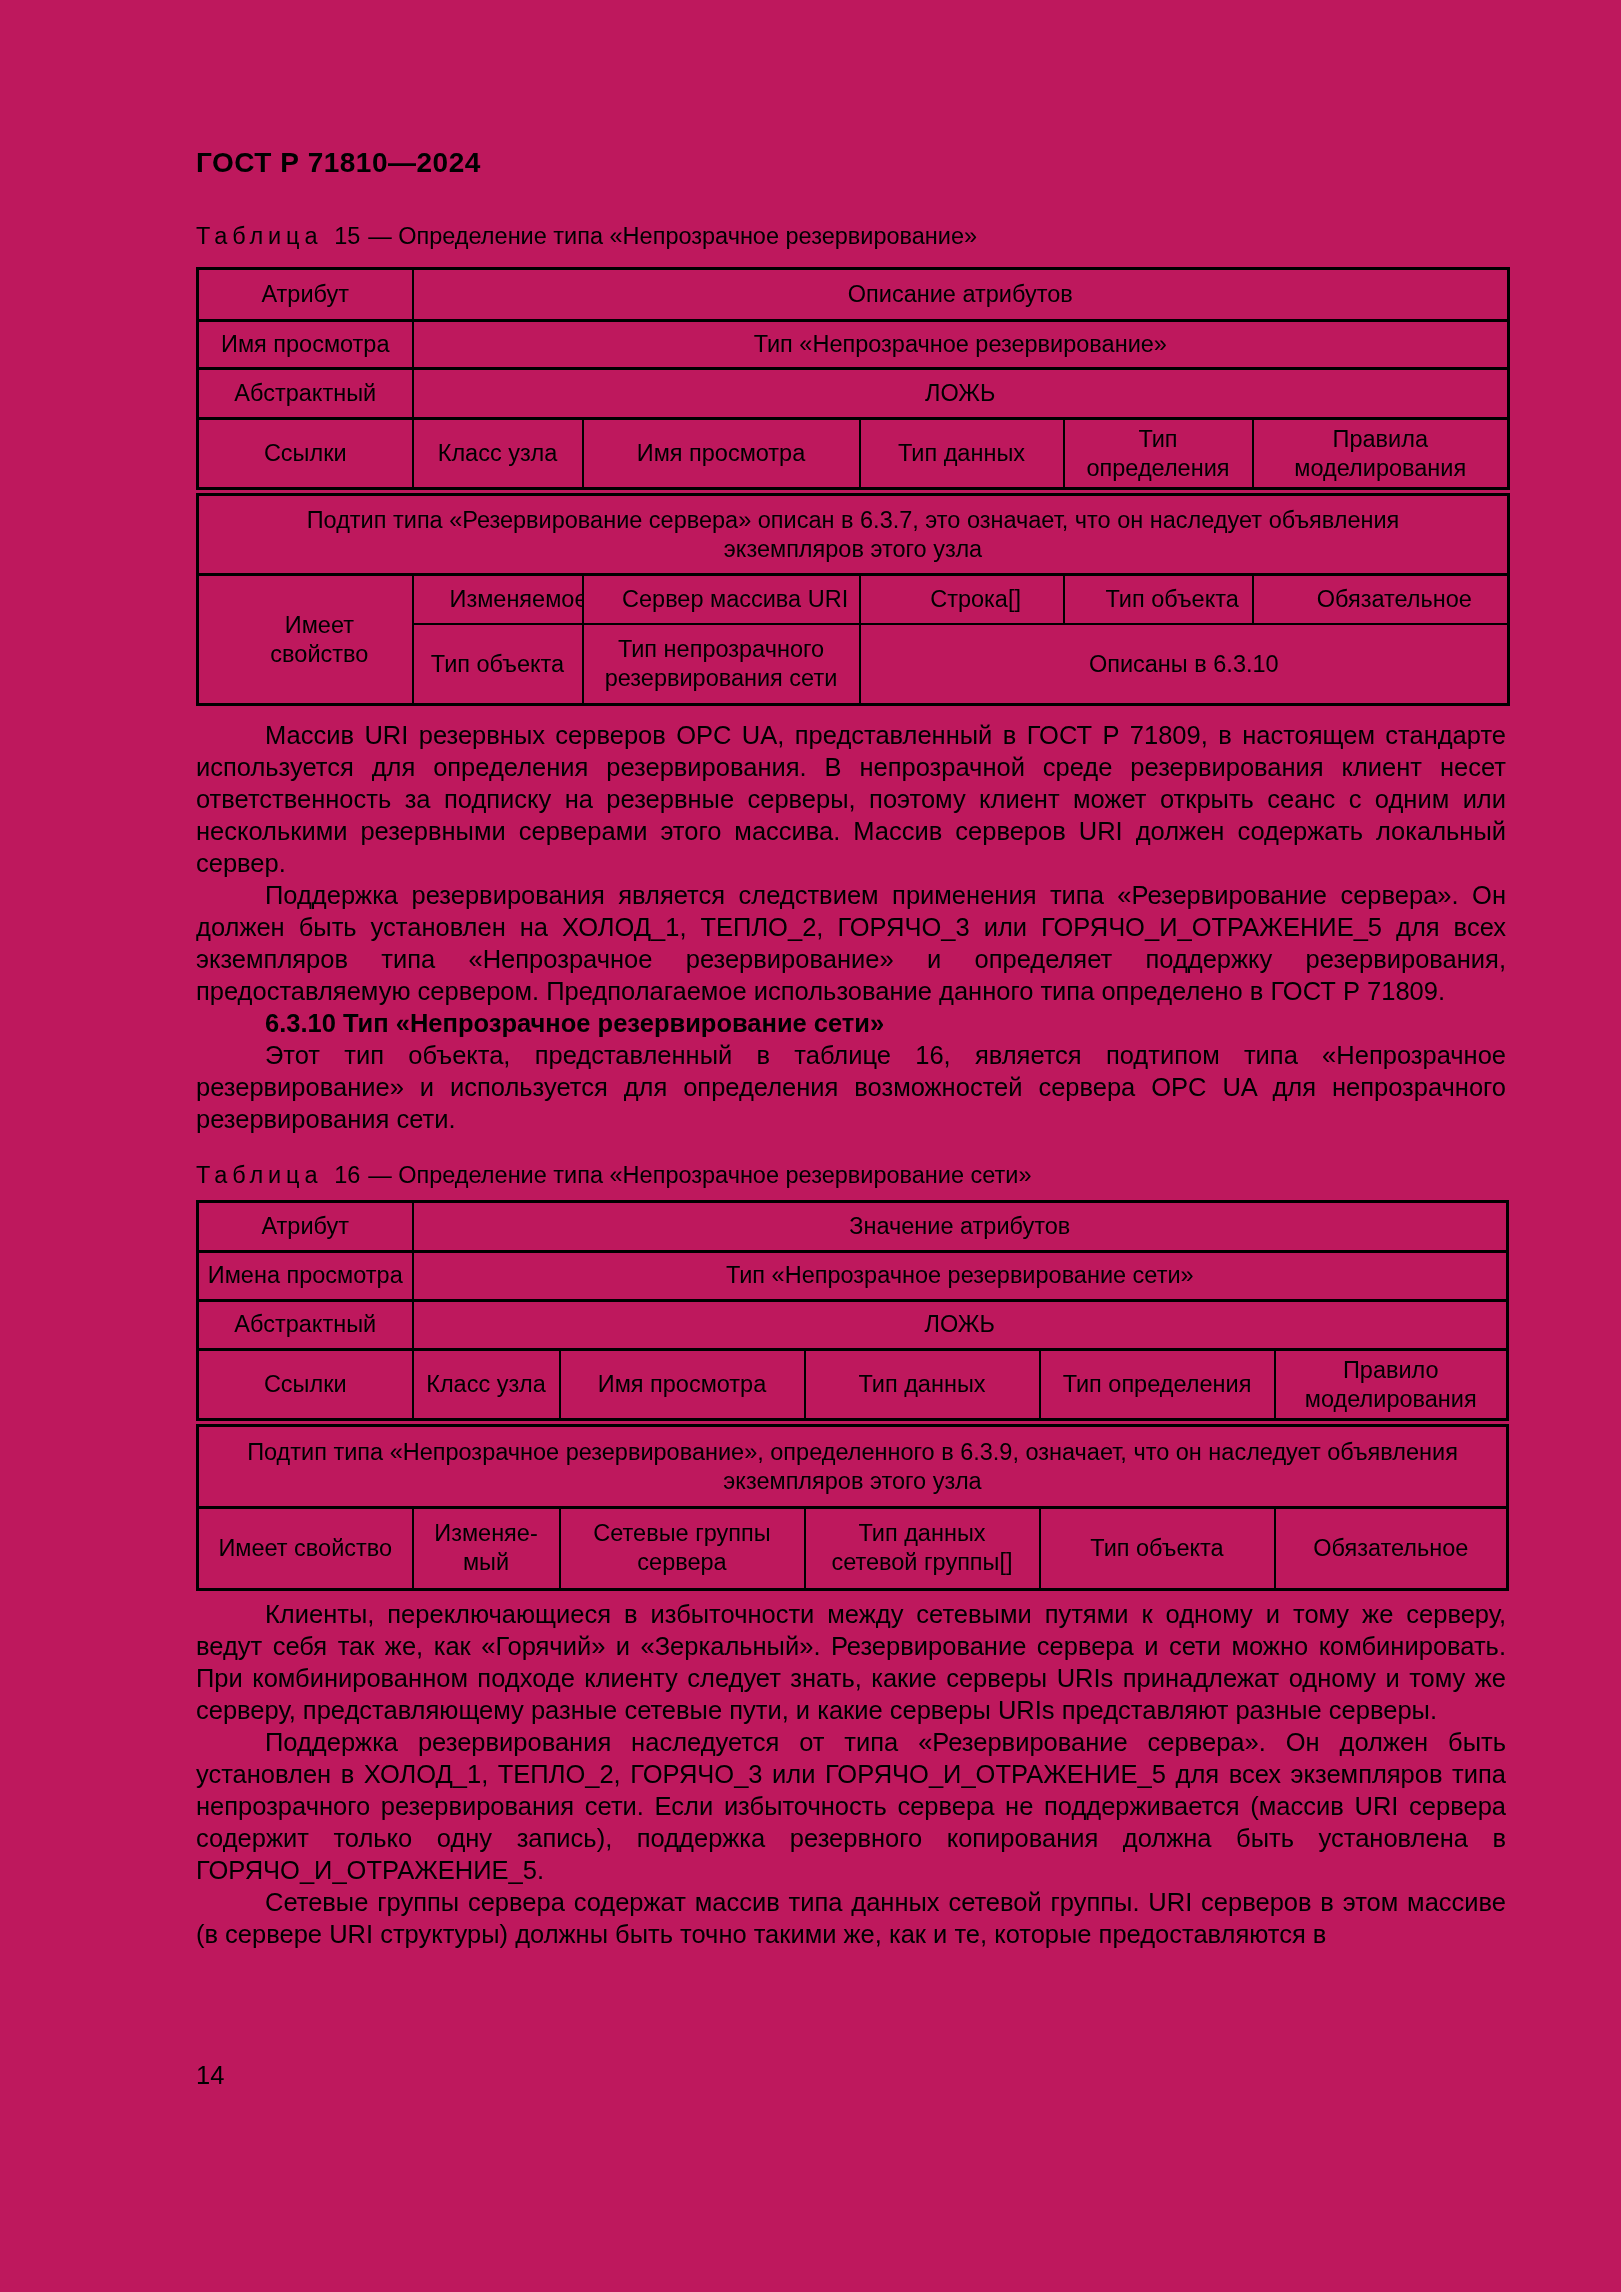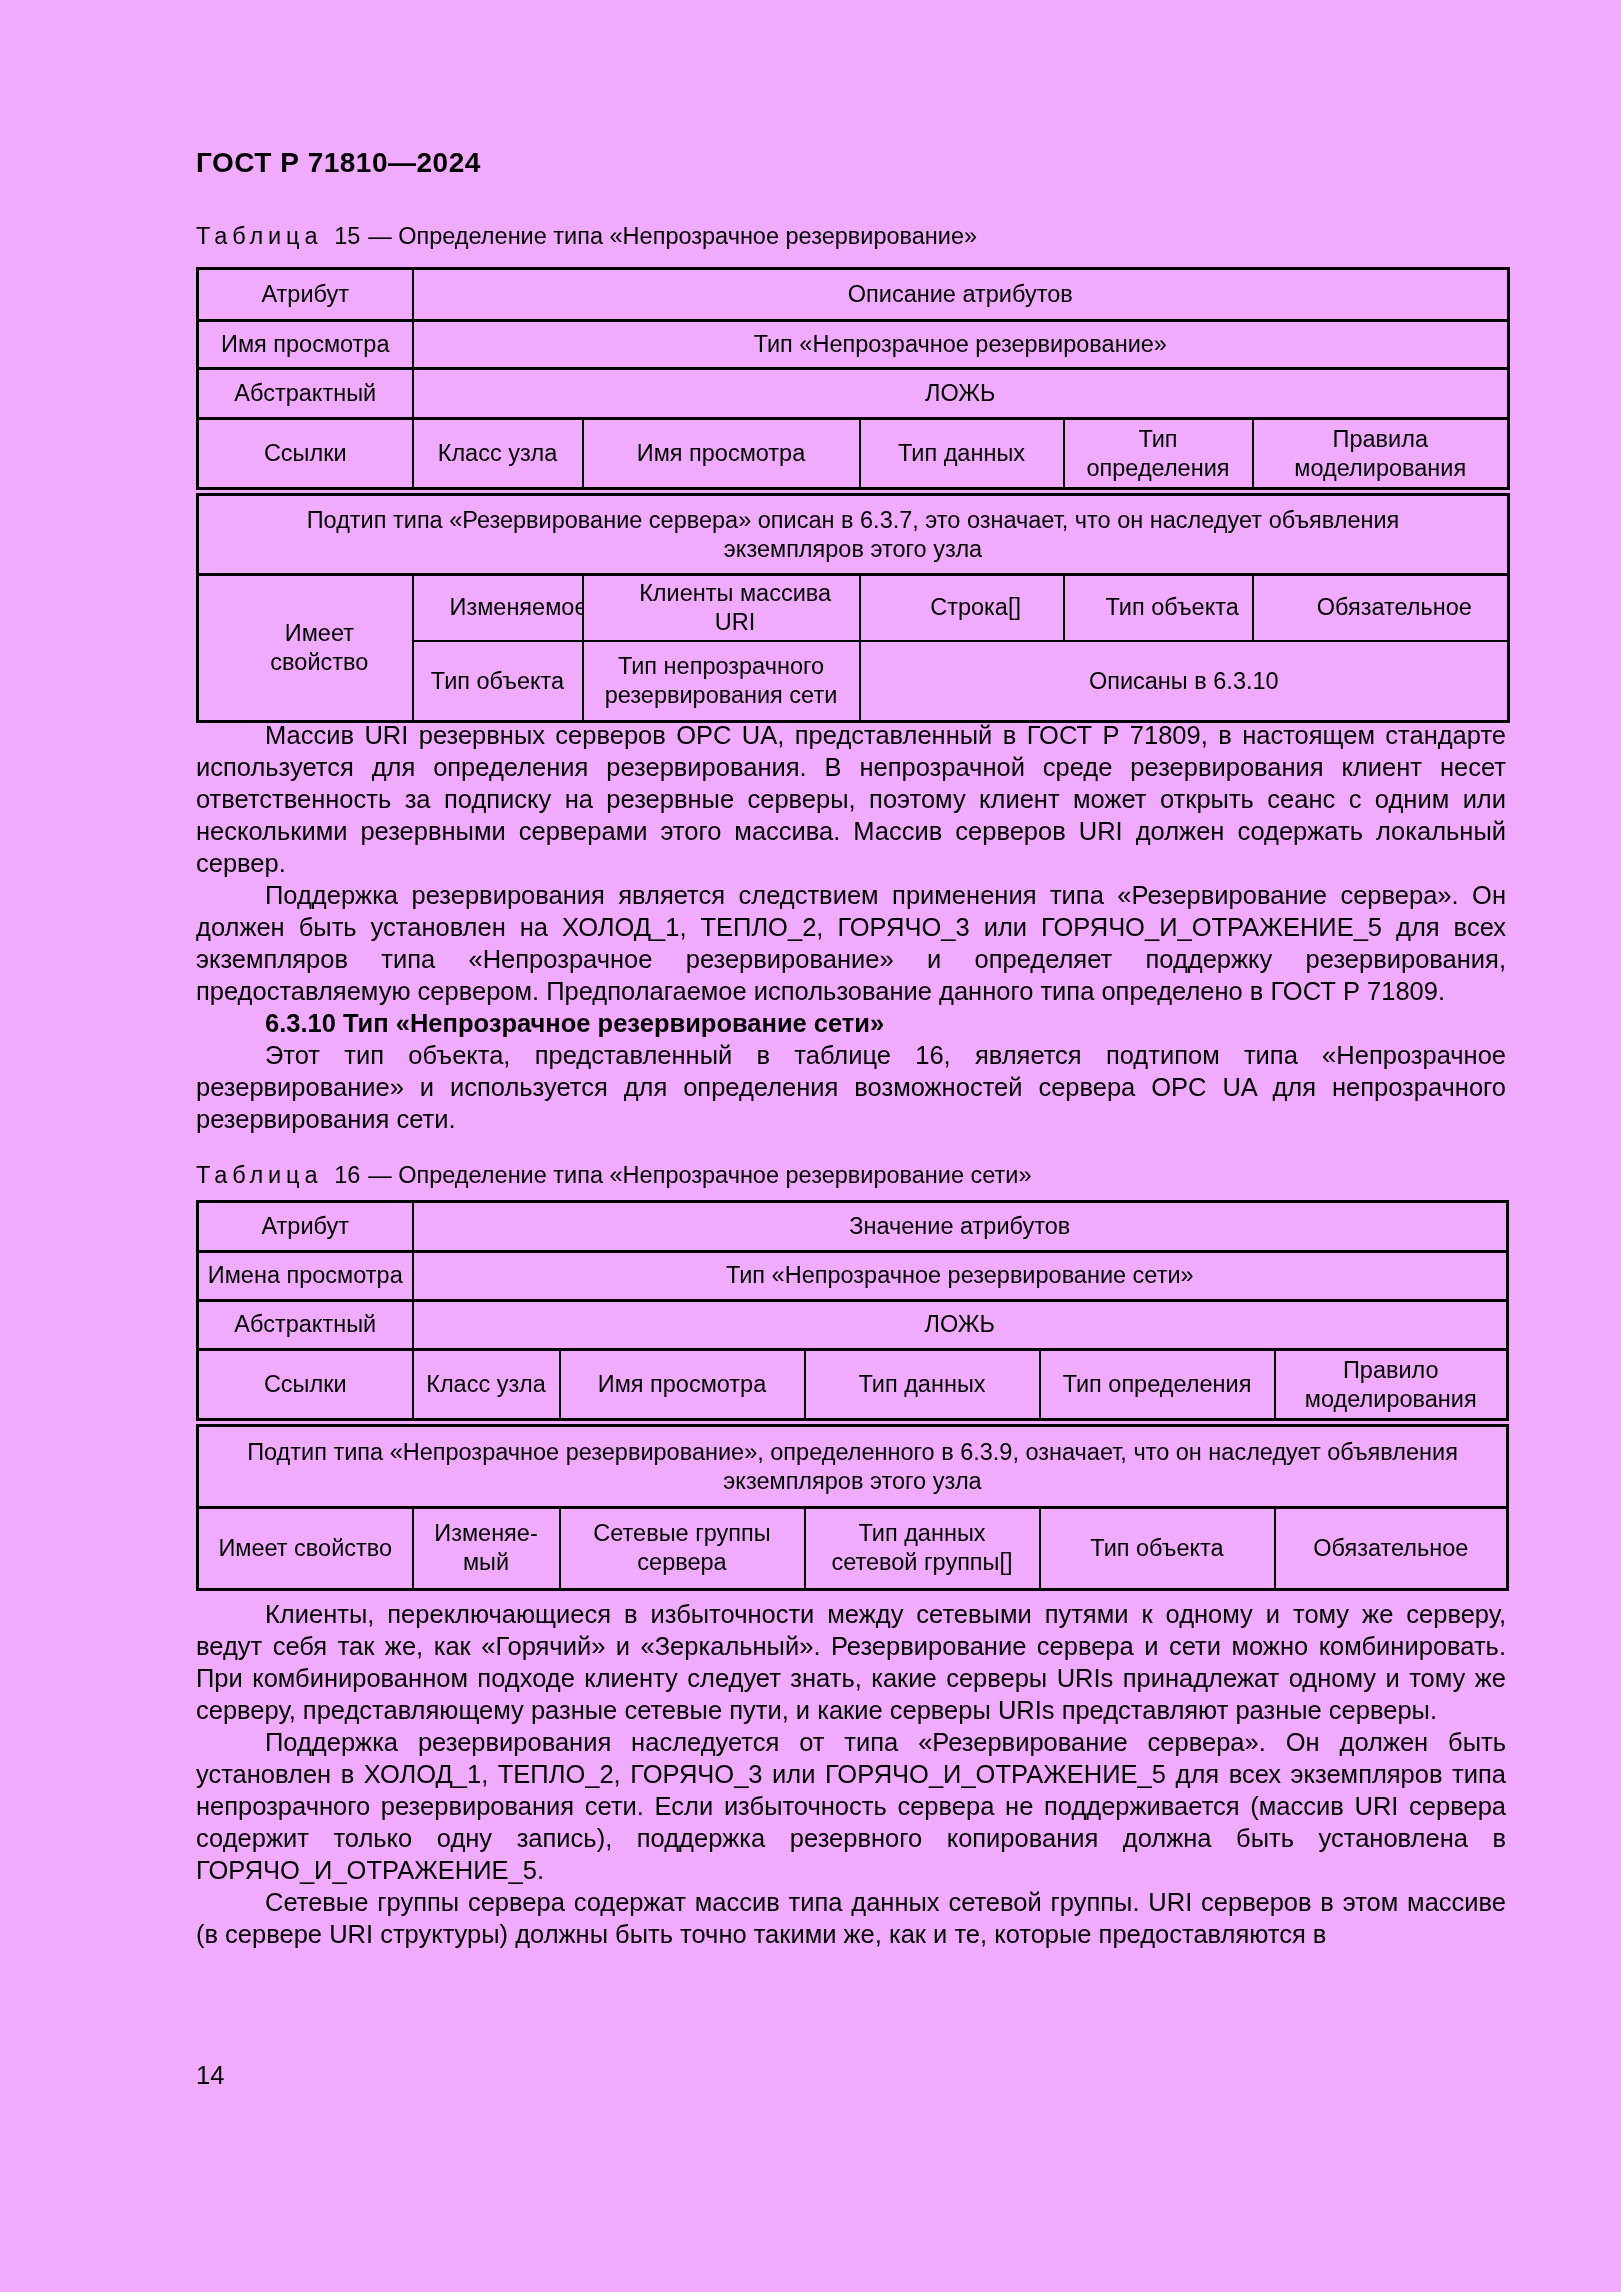--- a/index.html
+++ b/index.html
@@ -1,21 +1,21 @@
 <!DOCTYPE html>
 <html lang="ru"><head>
 <meta charset="utf-8">
 <style>
   html, body { margin: 0; padding: 0; background: #9a9a9a; }
   .page {
     position: relative;
     width: 1621px;
     height: 2293px;
     margin: 0 auto;
-    background: #f0abfc;
+    background: #be185d;
     color: #000;
     font-family: "Liberation Sans", sans-serif;
     overflow: hidden;
   }
   .abs { position: absolute; }
 
   .doc-header {
     left: 196px; top: 147px;
     font-size: 28px;
     font-weight: bold;
@@ -133,21 +133,21 @@
         <td>Правила
 моделирования</td>
       </tr>
       <tr class="note">
         <td colspan="6">Подтип типа «Резервирование сервера» описан в 6.3.7, это означает, что он наследует объявления
 экземпляров этого узла</td>
       </tr>
       <tr class="rp1">
         <td rowspan="2">Имеет свойство</td>
         <td>Изменяемое</td>
-        <td>Клиенты массива URI</td>
+        <td>Сервер массива URI</td>
         <td>Строка[]</td>
         <td>Тип объекта</td>
         <td>Обязательное</td>
       </tr>
       <tr class="rp2 thin">
         <td>Тип объекта</td>
         <td>Тип непрозрачного
 резервирования сети</td>
         <td colspan="3">Описаны в 6.3.10</td>
       </tr>

